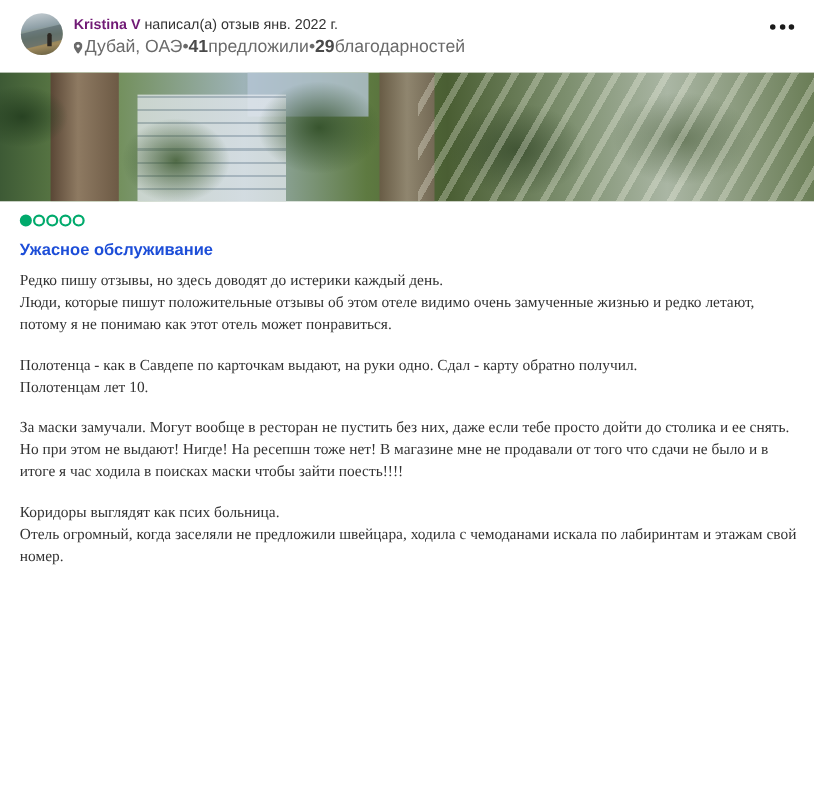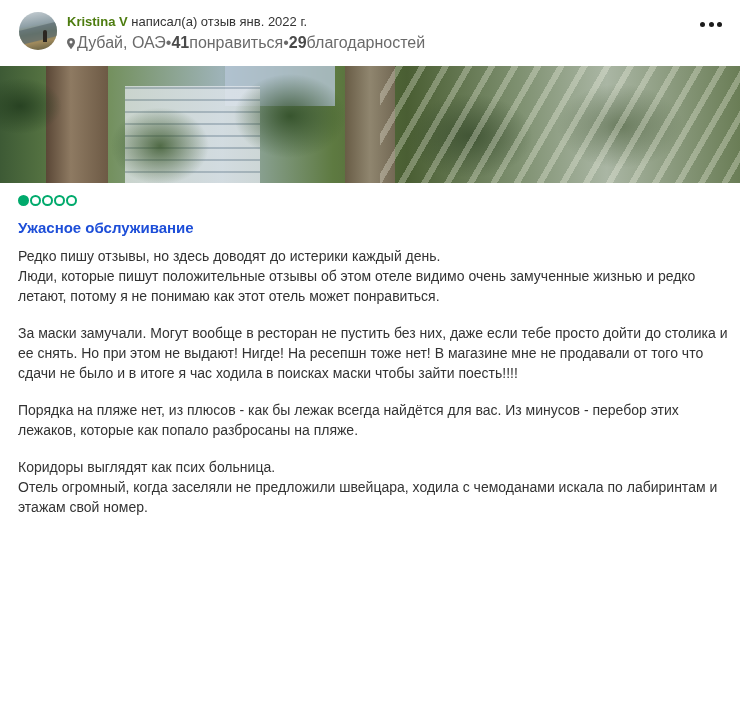--- a/index.html
+++ b/index.html
@@ -16,21 +16,21 @@
   }
   .avatar .ridge {
     position: absolute; left: -4px; top: 14px; width: 50px; height: 14px;
     background: #5d6c72; transform: rotate(-14deg); opacity: .7;
   }
   .avatar .person {
     position: absolute; left: 24px; top: 18px; width: 4px; height: 12px;
     background: #2b2620; border-radius: 2px 2px 0 0;
   }
   .author-line { position: absolute; left: 67px; top: 14px; font-size: 13px; white-space: nowrap; }
-  .author-name { font-weight: bold; color: #4d7c0f; }
+  .author-name { font-weight: bold; color: #701a75; }
   .author-action { color: #333; }
   .meta-line {
     position: absolute; left: 67px; top: 34px; font-size: 16px; color: #6a6a6a;
     white-space: nowrap; display: flex; align-items: center;
   }
   .meta-line b { color: #4a4a4a; }
   .pin { width: 8px; height: 11px; margin-right: 2px; display: inline-block; }
   .more-btn {
     position: absolute; left: 700px; top: 18px; width: 22px; height: 12px;
     display: flex; justify-content: space-between; align-items: center; cursor: pointer;
@@ -64,41 +64,41 @@
     opacity: .8;
   }
 
   .rating { position: absolute; left: 18px; top: 195px; display: flex; gap: 1px; }
   .bubble { width: 11px; height: 11px; border-radius: 50%; border: 2px solid #00aa6c; box-sizing: border-box; background: #fff; }
   .bubble.filled { background: #00aa6c; }
 
   .title { position: absolute; left: 18px; top: 219px; font-size: 15px; font-weight: bold; color: #1d4ed8; white-space: nowrap; }
 
   .body { position: absolute; left: 18px; top: 246px; width: 710px; font-size: 14px; line-height: 20px; color: #333; }
-  .body p { margin: 0 0 17px 0; white-space: pre-line; }
+  .body p { margin: 0 0 17px 0; white-space: pre-line; font-family: Liberation Serif, serif; }
 </style>
 </head>
 <body>
 
 <div class="header">
   <div class="avatar">
     <div class="ridge"></div>
     <div class="person"></div>
   </div>
   <div class="author-line">
     <span class="author-name">Kristina V</span><span class="author-action"> написал(а) отзыв янв. 2022 г.</span>
   </div>
   <div class="meta-line">
     <svg class="pin" viewBox="0 0 8 11">
       <path d="M4 0C1.8 0 0 1.7 0 3.9 0 6.8 4 11 4 11s4-4.2 4-7.1C8 1.7 6.2 0 4 0zm0 5.4a1.5 1.5 0 110-3 1.5 1.5 0 010 3z" fill="#6a6a6a"></path>
     </svg>
     <span>Дубай, ОАЭ</span>
     <span> • </span>
     <b>41</b>
-    <span> понравиться</span>
+    <span> предложили</span>
     <span> • </span>
     <b>29</b>
     <span> благодарностей</span>
   </div>
   <div class="more-btn">
     <span></span>
     <span></span>
     <span></span>
   </div>
 </div>
@@ -118,17 +118,18 @@
   <span class="bubble"></span>
   <span class="bubble"></span>
   <span class="bubble"></span>
 </div>
 
 <div class="title">Ужасное обслуживание</div>
 
 <div class="body">
   <p>Редко пишу отзывы, но здесь доводят до истерики каждый день.
 Люди, которые пишут положительные отзывы об этом отеле видимо очень замученные жизнью и редко летают, потому я не понимаю как этот отель может понравиться.</p>
+  <p>Полотенца - как в Савдепе по карточкам выдают, на руки одно. Сдал - карту обратно получил.
+Полотенцам лет 10.</p>
   <p>За маски замучали. Могут вообще в ресторан не пустить без них, даже если тебе просто дойти до столика и ее снять. Но при этом не выдают! Нигде! На ресепшн тоже нет! В магазине мне не продавали от того что сдачи не было и в итоге я час ходила в поисках маски чтобы зайти поесть!!!!</p>
-  <p>Порядка на пляже нет, из плюсов - как бы лежак всегда найдётся для вас. Из минусов - перебор этих лежаков, которые как попало разбросаны на пляже.</p>
   <p>Коридоры выглядят как псих больница.
 Отель огромный, когда заселяли не предложили швейцара, ходила с чемоданами искала по лабиринтам и этажам свой номер.</p>
 </div>
 
 </body></html>

